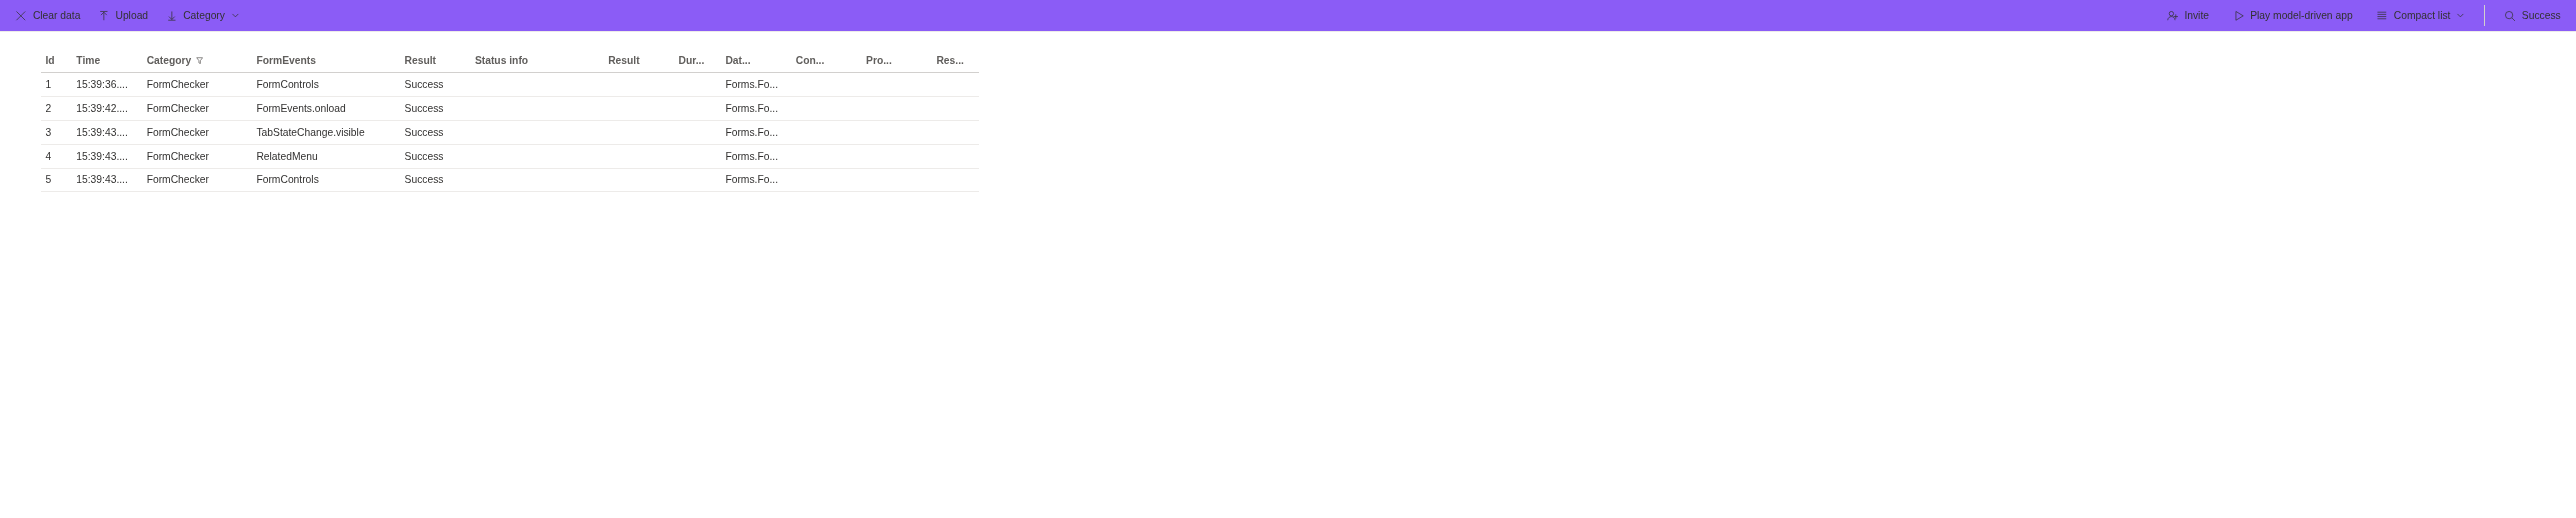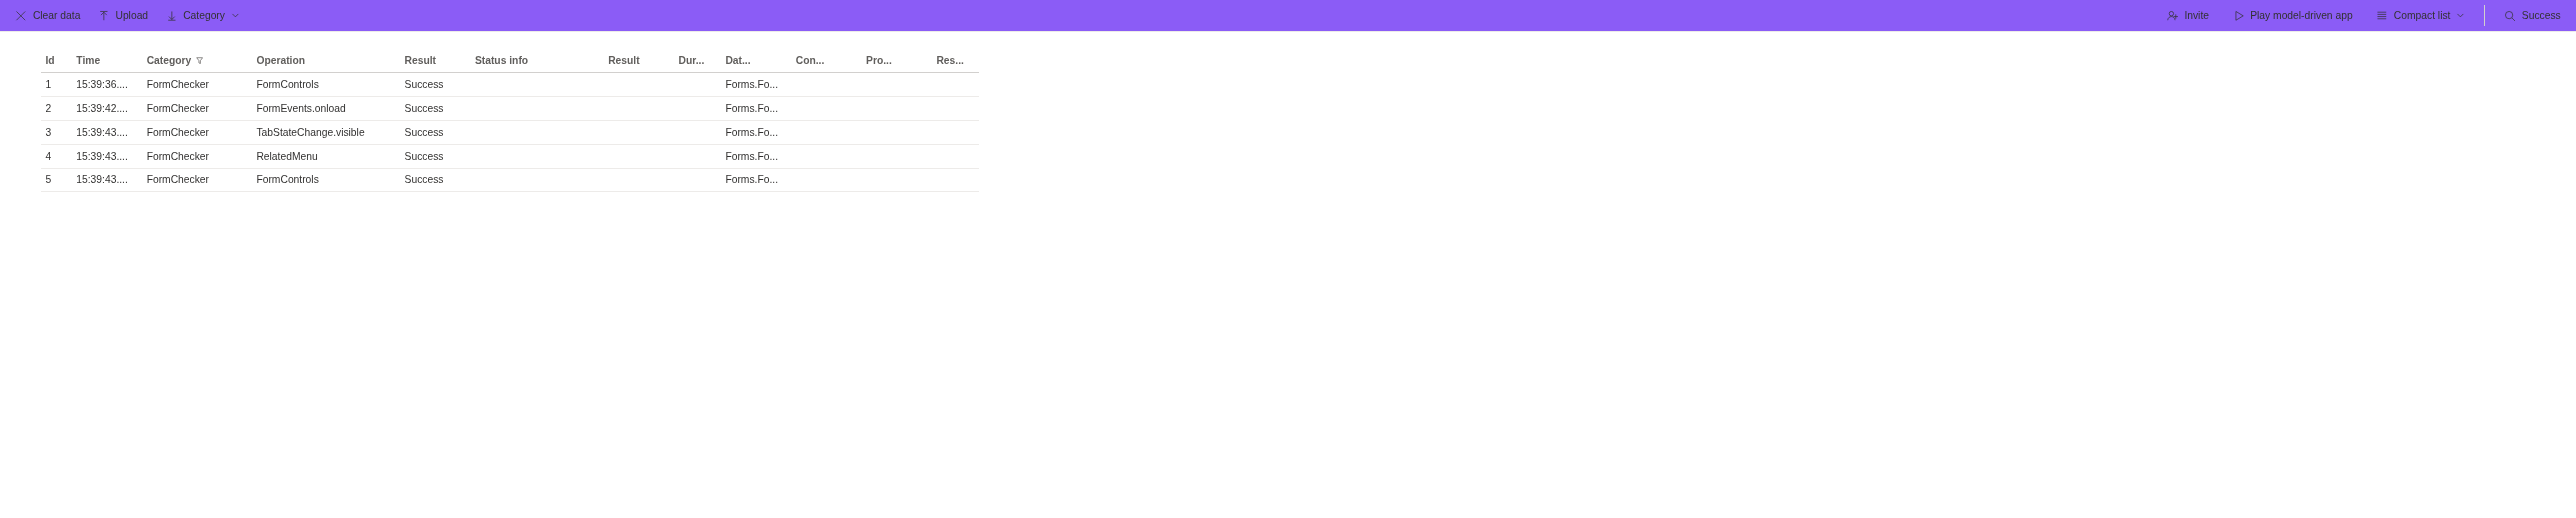--- a/index.html
+++ b/index.html
@@ -238,21 +238,21 @@
           <span class="th-inner">
             <span>Category</span>
             <span class="filter-icon">
               <svg viewBox="0 0 10 10" fill="none" stroke="currentColor" stroke-width="1">
                   <polygon points="1,1 9,1 6,5 6,9 4,8 4,5"></polygon>
                 </svg>
             </span>
           </span>
         </th>
         <th><span class="th-inner">
-              <span>Operation</span>
+              <span>FormEvents</span>
             </span></th>
         <th><span class="th-inner">
               <span>Result</span>
             </span></th>
         <th><span class="th-inner">
               <span>Status info</span>
             </span></th>
         <th><span class="th-inner">
               <span>Result</span>
             </span></th>

